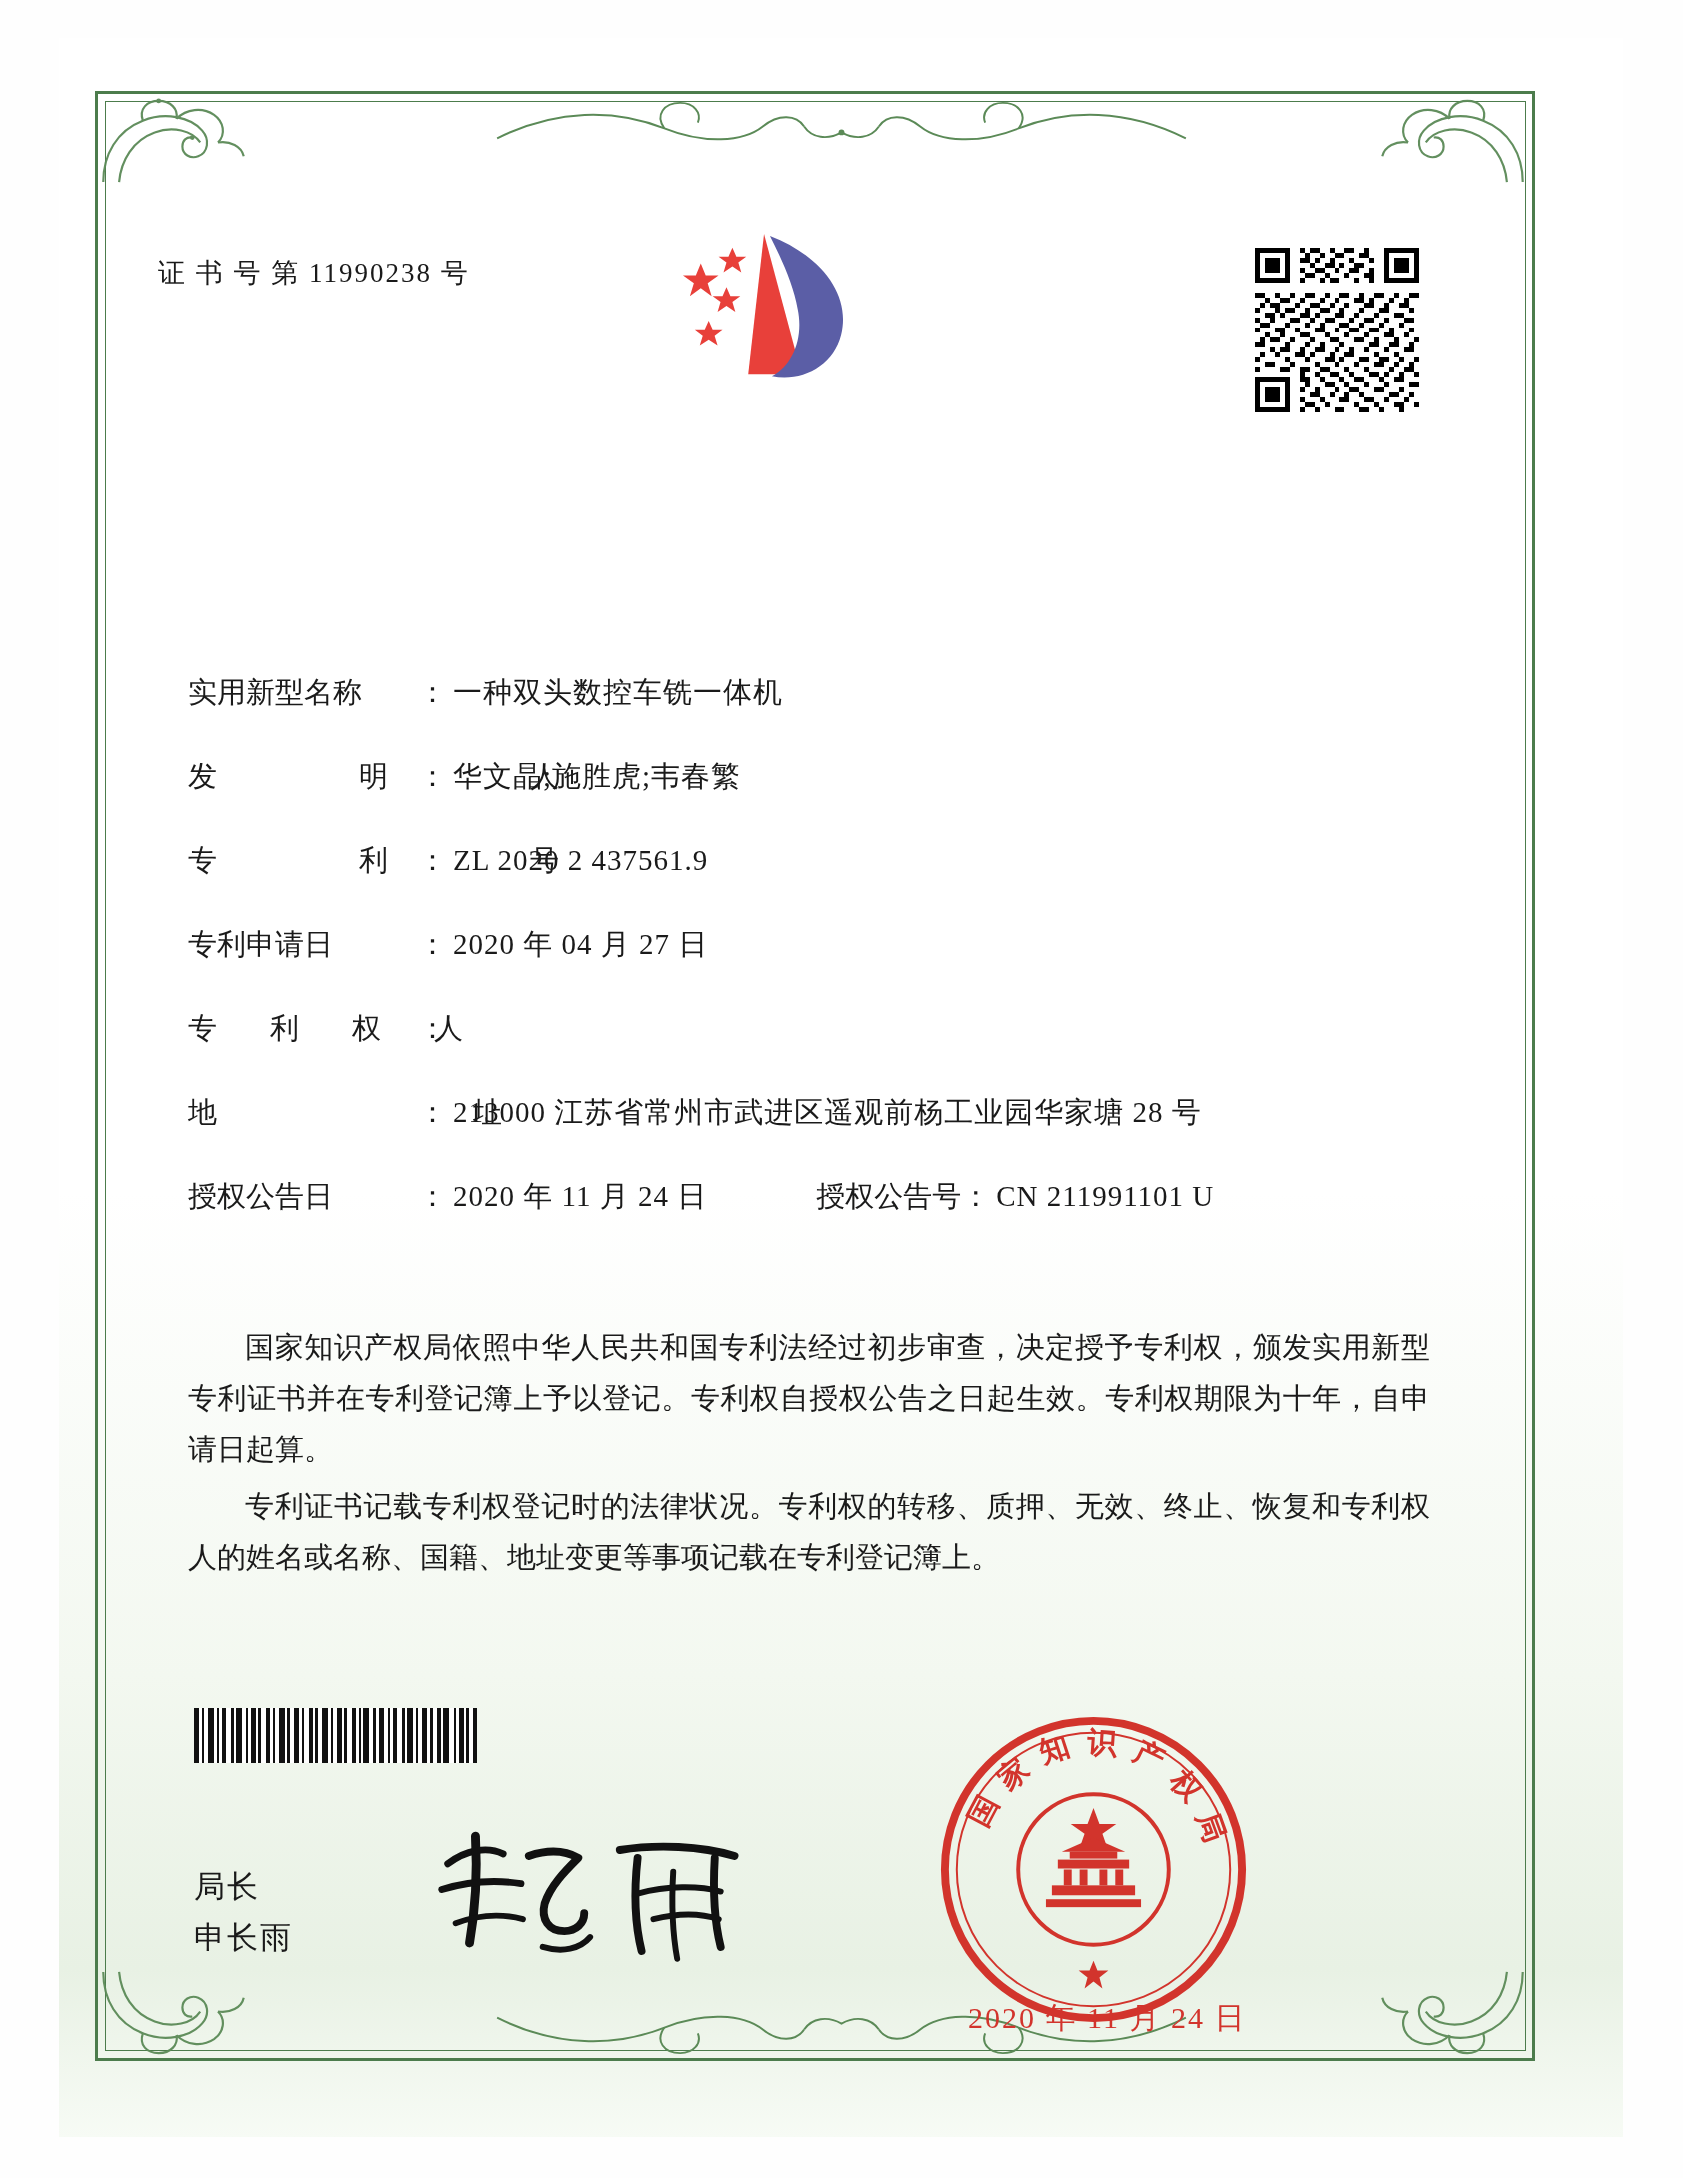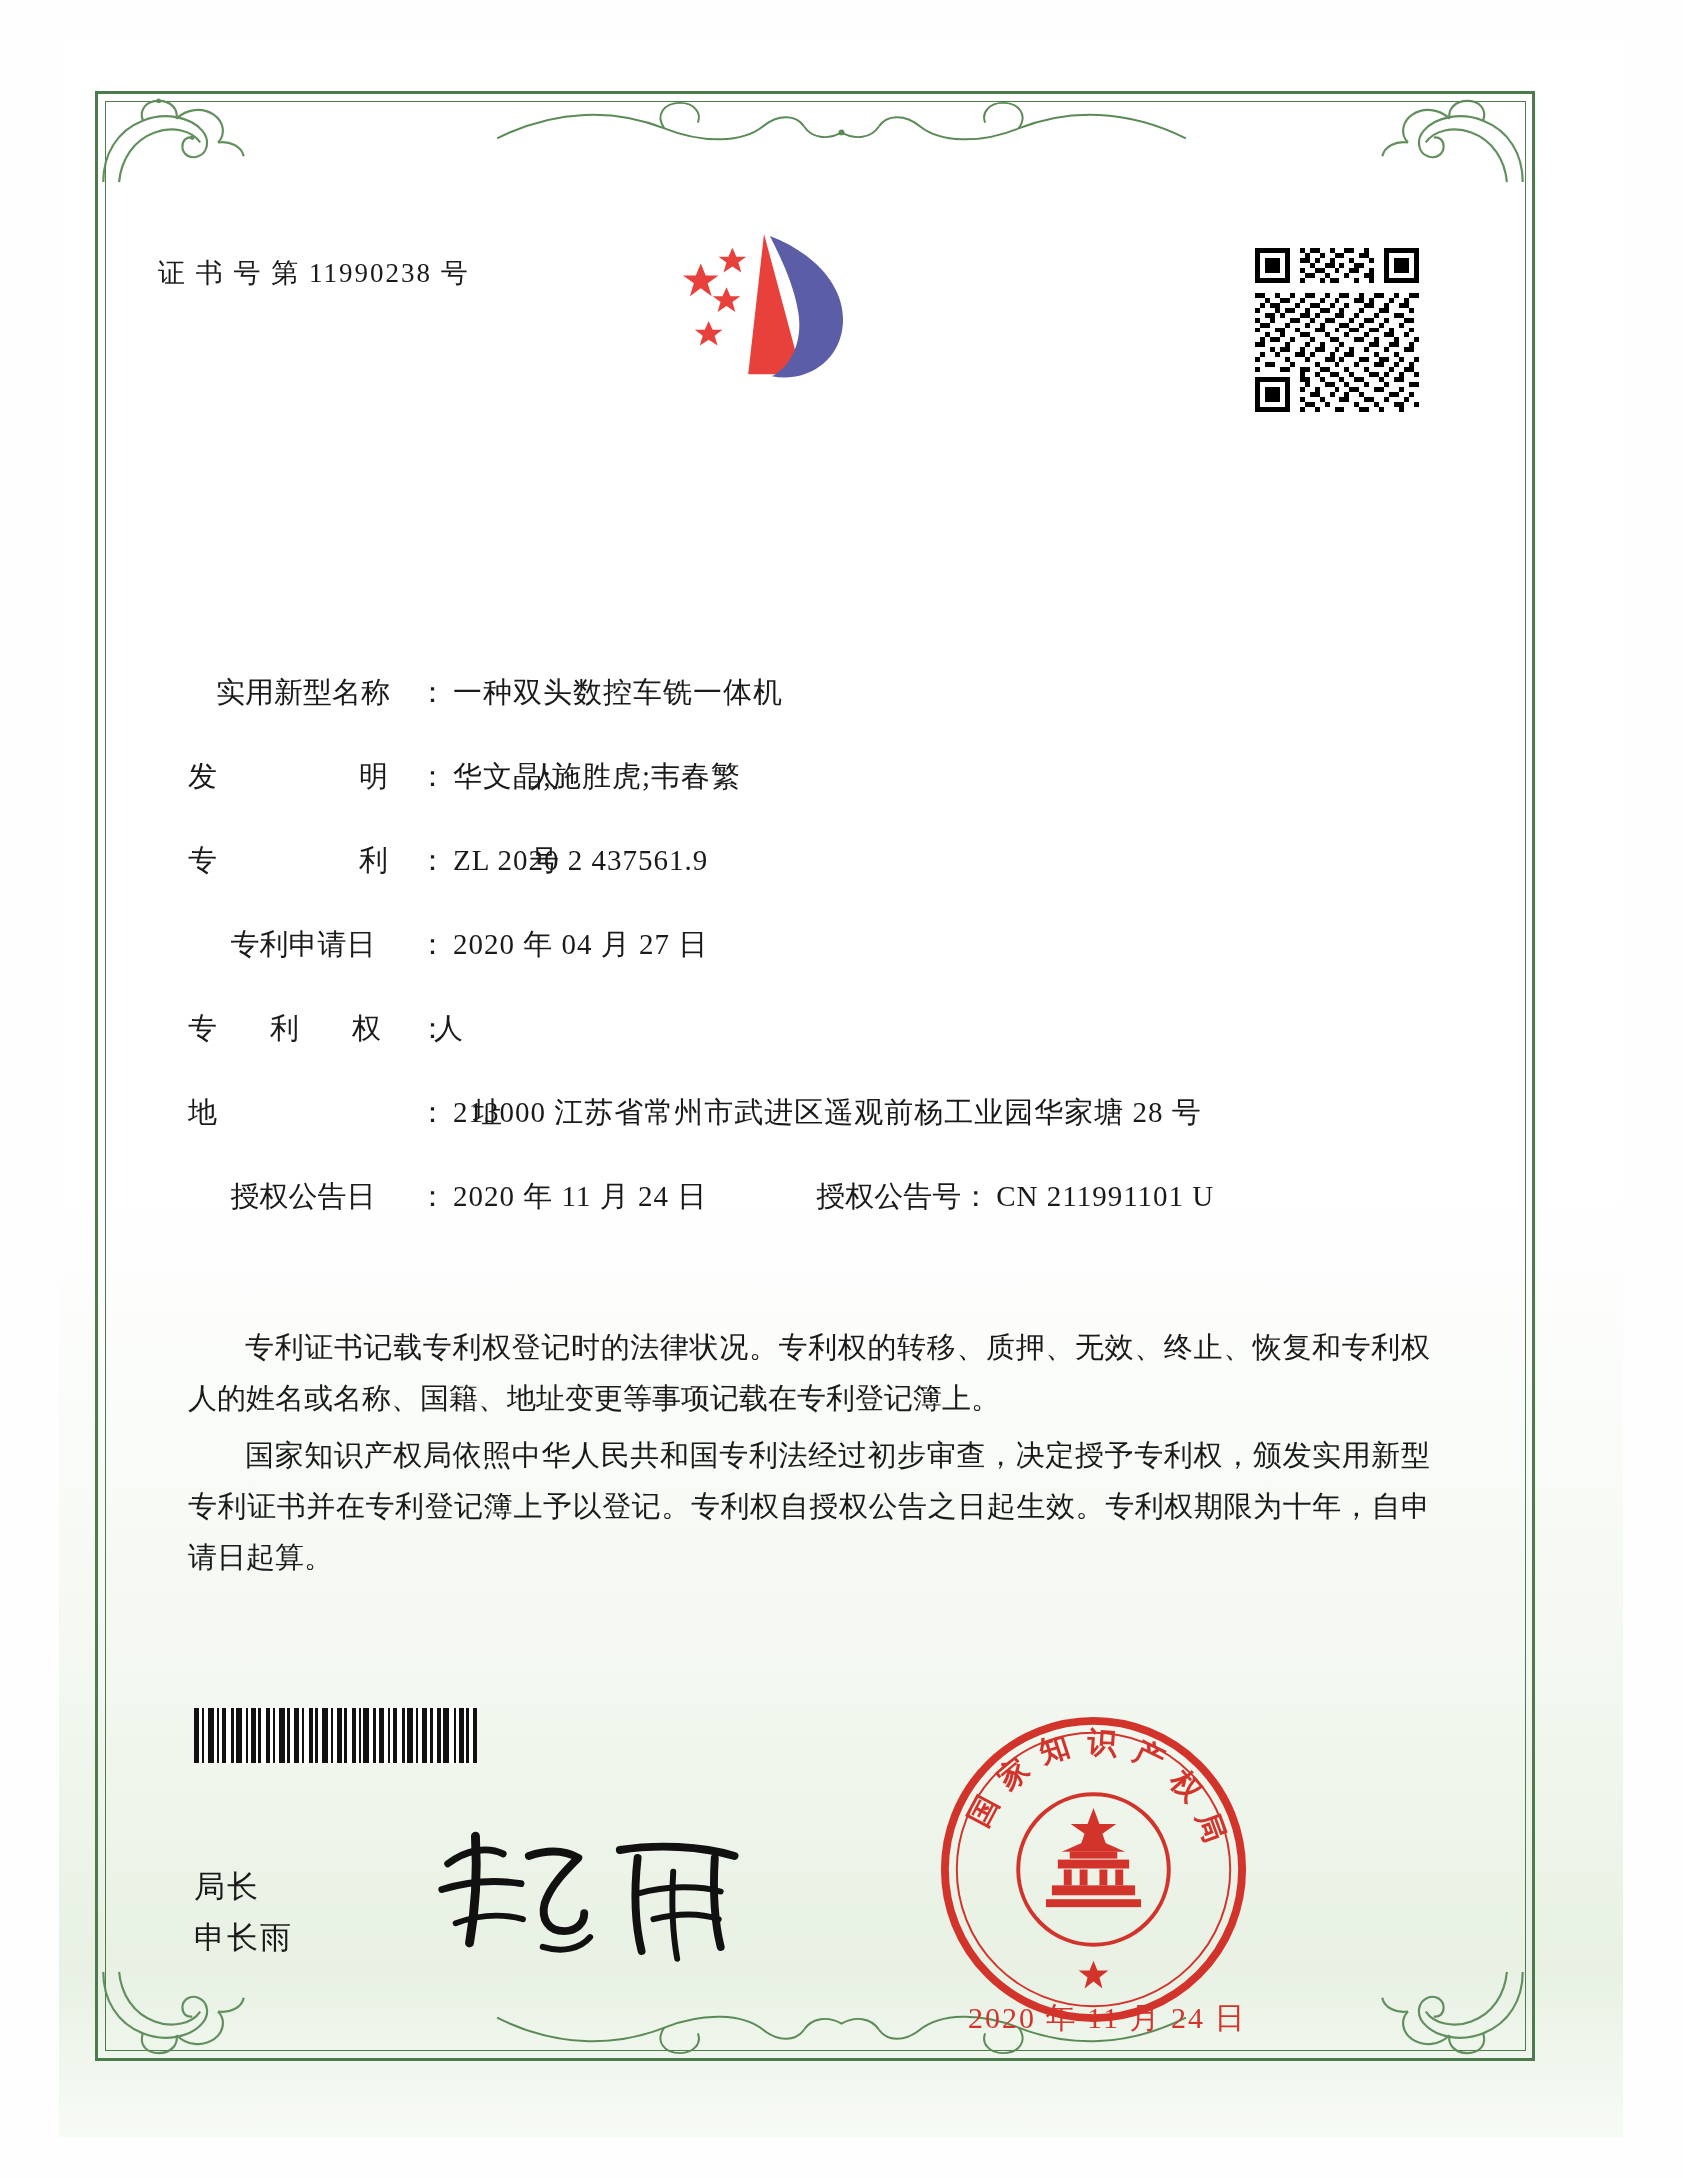--- a/index.html
+++ b/index.html
@@ -110,21 +110,20 @@
     letter-spacing: 10px;
     font-family: "DejaVu Serif", "Liberation Serif", serif;
   }
 
   
   .fields {
     position: absolute;
     left: 188px; top: 673px;
     width: 1247px;
     font-size: 29px;
-    text-align: center;
   }
   .field {
     display: flex;
     align-items: baseline;
     margin-bottom: 44px;
     white-space: nowrap;
   }
   .field .lbl {
     width: 230px;
     display: inline-block;
@@ -566,22 +565,22 @@
       <span class="lbl">授权公告日</span>
       <span class="colon">：</span>
       <span class="val">2020 年 11 月 24 日</span>
       <span class="second-lbl">授权公告号</span>
       <span class="colon">：</span>
       <span class="val">CN 211991101 U</span>
     </div>
   </div>
 
   <div class="paras">
+    <p>国家知识产权局依照中华人民共和国专利法经过初步审查，决定授予专利权，颁发实用新型专利证书并在专利登记簿上予以登记。专利权自授权公告之日起生效。专利权期限为十年，自申请日起算。</p>
     <p>专利证书记载专利权登记时的法律状况。专利权的转移、质押、无效、终止、恢复和专利权人的姓名或名称、国籍、地址变更等事项记载在专利登记簿上。</p>
-    <p>国家知识产权局依照中华人民共和国专利法经过初步审查，决定授予专利权，颁发实用新型专利证书并在专利登记簿上予以登记。专利权自授权公告之日起生效。专利权期限为十年，自申请日起算。</p>
   </div>
 
   <div class="barcode">
     <i style="width:5px"></i>
       <i style="width:3px;background:#fff"></i>
     <i style="width:2px"></i>
       <i style="width:4px;background:#fff"></i>
     <i style="width:6px"></i>
       <i style="width:3px;background:#fff"></i>
     <i style="width:2px"></i>

